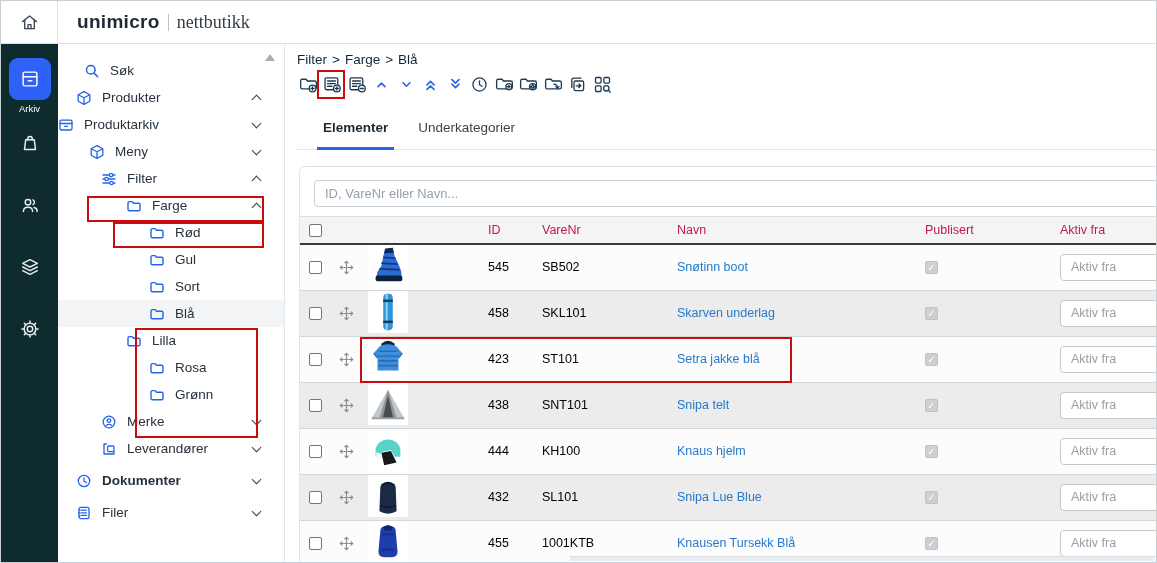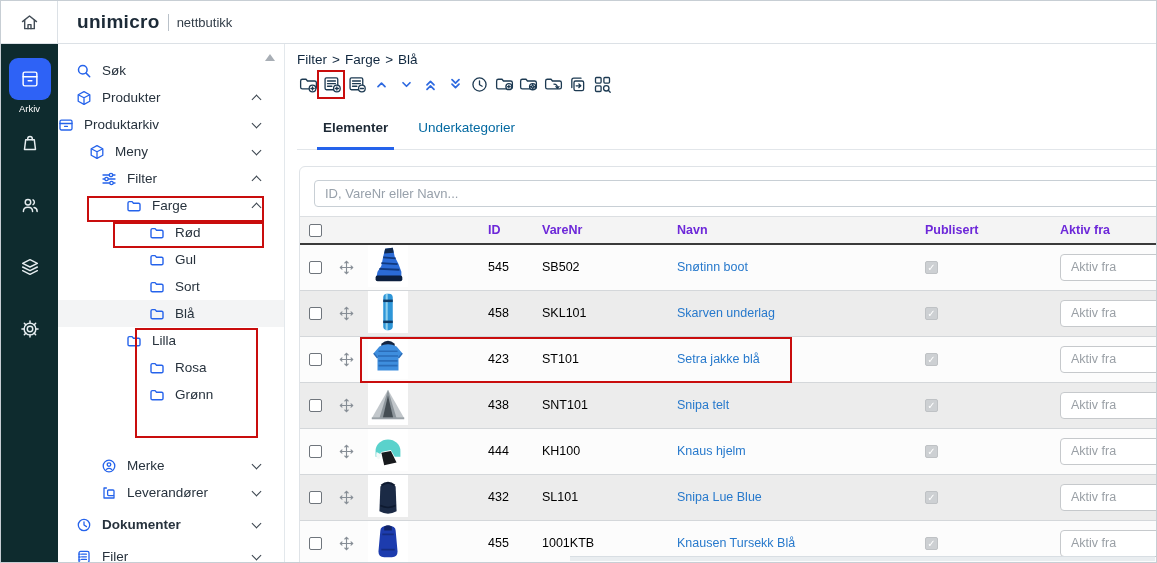--- a/index.html
+++ b/index.html
@@ -10,21 +10,21 @@
          background:#fff; overflow:hidden; }
 
   
   .topbar { height:43px; display:flex; align-items:stretch; border-bottom:1px solid #dce1e6; background:#fff; }
   .home-box { width:57px; display:flex; align-items:center; justify-content:center;
               border-right:1px solid #dce1e6; color:#424c56; cursor:pointer; }
   .home-box svg { width:21px; height:21px; }
   .brand { display:flex; align-items:center; padding-left:19px; gap:8px; }
   .brand-name { font-size:19px; font-weight:700; color:#1c2a37; letter-spacing:.3px; }
   .brand-divider { width:1px; height:17px; background:#b9c1c9; }
-  .brand-product { font-size:13px; color:#323d48; }
+  .brand-product { font-size:18px; color:#323d48;font-family:Liberation Serif, serif; }
 
   
   .body { display:flex; height:518px; }
 
   
   .rail { width:57px; background:#0e2b2e; display:flex; flex-direction:column; align-items:center;
           padding-top:14px; flex-shrink:0; }
   .rail-item { display:flex; flex-direction:column; align-items:center; color:#e6edf0;
                cursor:pointer; margin-bottom:36px;text-align:center; }
   .rail-item .rail-icon-box { width:42px; height:26px; display:flex; align-items:center; justify-content:center; }
@@ -54,35 +54,35 @@
   .breadcrumb { font-size:13.5px; color:#10273e; display:flex; gap:5px; }
   .breadcrumb span { cursor:default; }
 
   .toolbar { display:flex; gap:2.5px; margin-top:5px; }
   .tool { width:22px; height:24px; display:flex; align-items:center; justify-content:center;
           background:none; border:none; cursor:pointer; color:#1d3a52; padding:0; }
   .tool svg { width:21px; height:21px; }
   .tool.accent { color:#2f6ae0; }
 
   .tabbar { display:flex; margin-top:24px; border-bottom:1px solid #e2e6ea; padding-left:20px; }
-  .tab { font-size:13.5px; color:#0369a1; padding:0 6px 12px 6px; margin-right:18px; cursor:pointer; }
+  .tab { font-size:13.5px; color:#404040; padding:0 6px 12px 6px; margin-right:18px; cursor:pointer; }
   .tab.active { color:#1d2935; font-weight:700; border-bottom:3px solid #2563eb; margin-bottom:-1px; }
 
   
   .card { margin:16px 0 0 2px; width:900px; border:1px solid #dfe3e7; border-radius:6px; background:#fff; padding-top:13px; }
   .search-input { display:block; margin:0 0 9px 14px; width:862px; height:27px;
           border:1px solid #c8cfd5; border-radius:4px; padding:0 10px; font-size:13px; color:#333;
           outline:none; font-family:"Liberation Sans", sans-serif; }
   .search-input::placeholder { color:#98a1ab; }
 
   table { border-collapse:collapse; table-layout:fixed; width:895px; font-size:12.5px; }
   col.c-check{width:30px} col.c-move{width:32px} col.c-img{width:122px} col.c-id{width:54px}
   col.c-varenr{width:135px} col.c-navn{width:250px} col.c-pub{width:115px} col.c-aktiv{width:157px}
   thead th { height:27px; background:#f4f4f4; border-top:1px solid #dcdfe2; border-bottom:2px solid #3a3a3a;
-             font-weight:700; color:#6d28d9; text-align:left; font-size:12.5px; }
+             font-weight:400; color:#be185d; text-align:left; font-size:12.5px; }
   tbody td { height:44px; border-bottom:1px solid #d4d7da; }
   tbody tr:nth-child(odd) { background:#fcfcfc; }
   tbody tr:nth-child(even) { background:#ececec; }
   .c-check { padding-left:9px; }
   .c-id, .c-varenr, .c-navn { padding-left:4px; }
   .c-pub { padding-left:2px; }
   .c-aktiv { padding-left:22px; }
   .c-move { text-align:center; }
 
   .cb { display:inline-block; width:13px; height:13px; border:1.5px solid #6f757c; border-radius:2px;
@@ -417,21 +417,21 @@
               <use href="#i-gear"></use>
             </svg>
     </div>
 
   </div>
       </div>
 
     <div class="nav">
       <div class="nav-scroll-arrow"></div>
       <div id="nav-list">
-          <div class="nav-item" style="padding-left: 18px;">
+          <div class="nav-item" style="padding-left: 26px;">
     <svg class="nav-ic">
               <use href="#i-search"></use>
             </svg>
     <span class="nav-label">Søk</span>
 
   </div>
           <div class="nav-item" style="padding-left: 18px;">
     <svg class="nav-ic">
               <use href="#i-cube"></use>
             </svg>
@@ -508,21 +508,21 @@
     <span class="nav-label">Rosa</span>
 
   </div>
           <div class="nav-item" style="padding-left: 91px;">
     <svg class="nav-ic">
               <use href="#i-folder"></use>
             </svg>
     <span class="nav-label">Grønn</span>
 
   </div>
-          <div class="nav-item" style="padding-left: 43px; margin-top: 44px;">
+          <div class="nav-item" style="padding-left: 43px;">
     <svg class="nav-ic">
               <use href="#i-badge"></use>
             </svg>
     <span class="nav-label">Merke</span>
     <span class="chev chev-down"></span>
   </div>
           <div class="nav-item" style="padding-left: 43px;">
     <svg class="nav-ic">
               <use href="#i-suppliers"></use>
             </svg>

